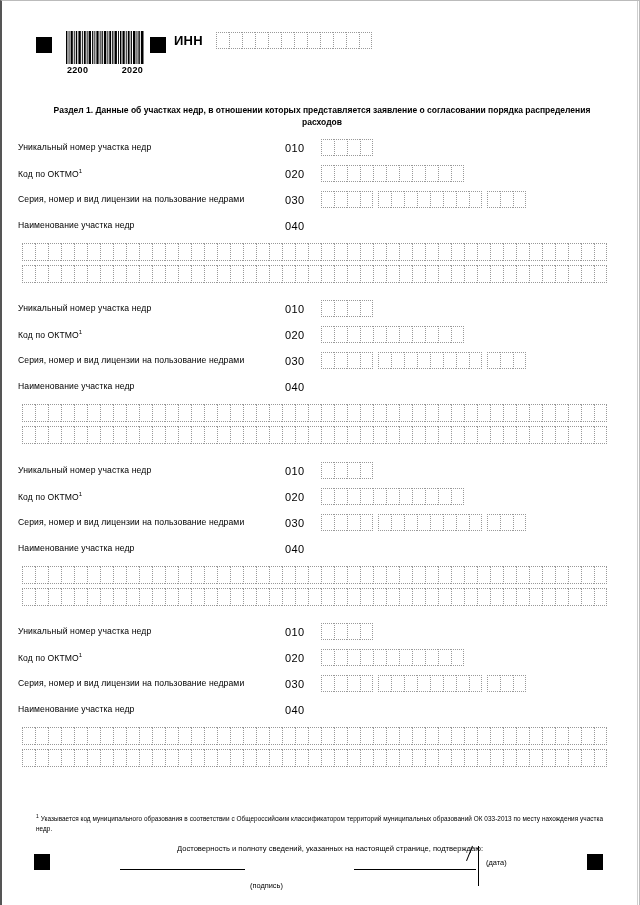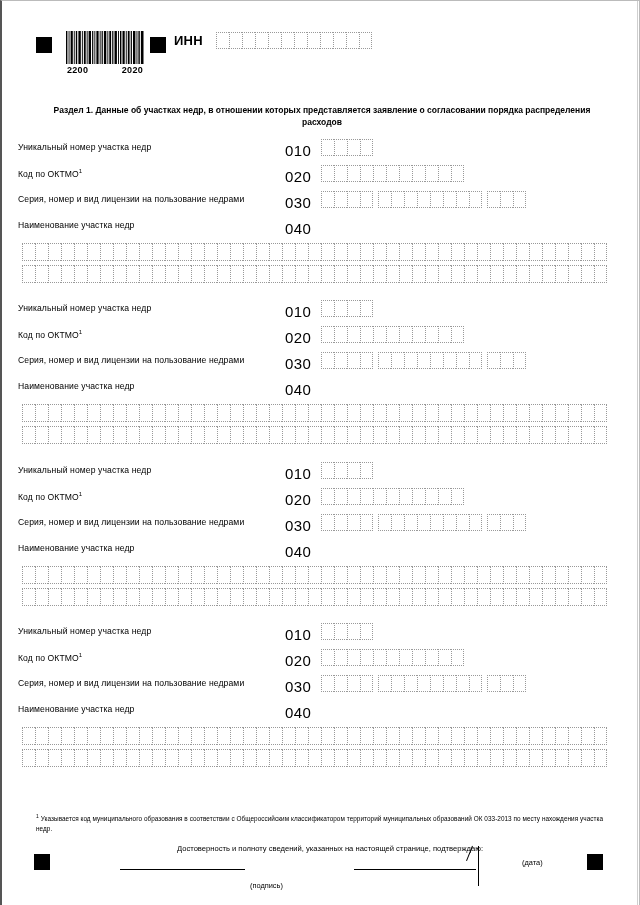--- a/index.html
+++ b/index.html
@@ -64,21 +64,21 @@
   
   .block{position:absolute;left:0;width:640px;}
   .frow{position:relative;height:26px;}
   .flabel{
     position:absolute;left:16px;top:3px;
     font-size:8.6px;letter-spacing:.1px;white-space:nowrap;
   }
   .flabel sup{font-size:6px;vertical-align:super;}
   .fcode{
     position:absolute;left:283px;top:3px;
-    font-size:15px;letter-spacing:.4px;
+    font-size:11px;letter-spacing:.4px;
   }
   .fcells{position:absolute;left:319px;top:0;display:flex;}
   .gap{width:5px;}
   .wide-row{position:relative;height:22px;}
   .wide-cells{position:absolute;left:20px;top:0;display:flex;}
 
   
   .footnote{
     position:absolute;left:34px;top:810px;width:570px;
     font-size:6.4px;line-height:10px;letter-spacing:.05px;
@@ -93,21 +93,21 @@
   .sig-line{position:absolute;background:#000;height:1px;}
   .sig-line.l1{left:118px;top:868px;width:125px;}
   .sig-line.l2{left:352px;top:868px;width:122px;}
   .sig-vert{position:absolute;left:476px;top:845px;width:1px;height:40px;background:#000;}
   .sig-slash{
     position:absolute;left:470px;top:845px;width:1px;height:16px;background:#000;
     transform:rotate(22deg);transform-origin:top;
   }
   .sig-cap{position:absolute;font-size:7.4px;}
   .sig-cap.c1{left:248px;top:880px;}
-  .sig-cap.c2{left:484px;top:857px;margin-left:36px;}
+  .sig-cap.c2{left:484px;top:857px;}
 </style>
 </head>
 <body>
 
 <div class="page">
 
   <div class="sq tl"></div>
   <div class="sq tm"></div>
   <div class="sq bl"></div>
   <div class="sq br"></div>

